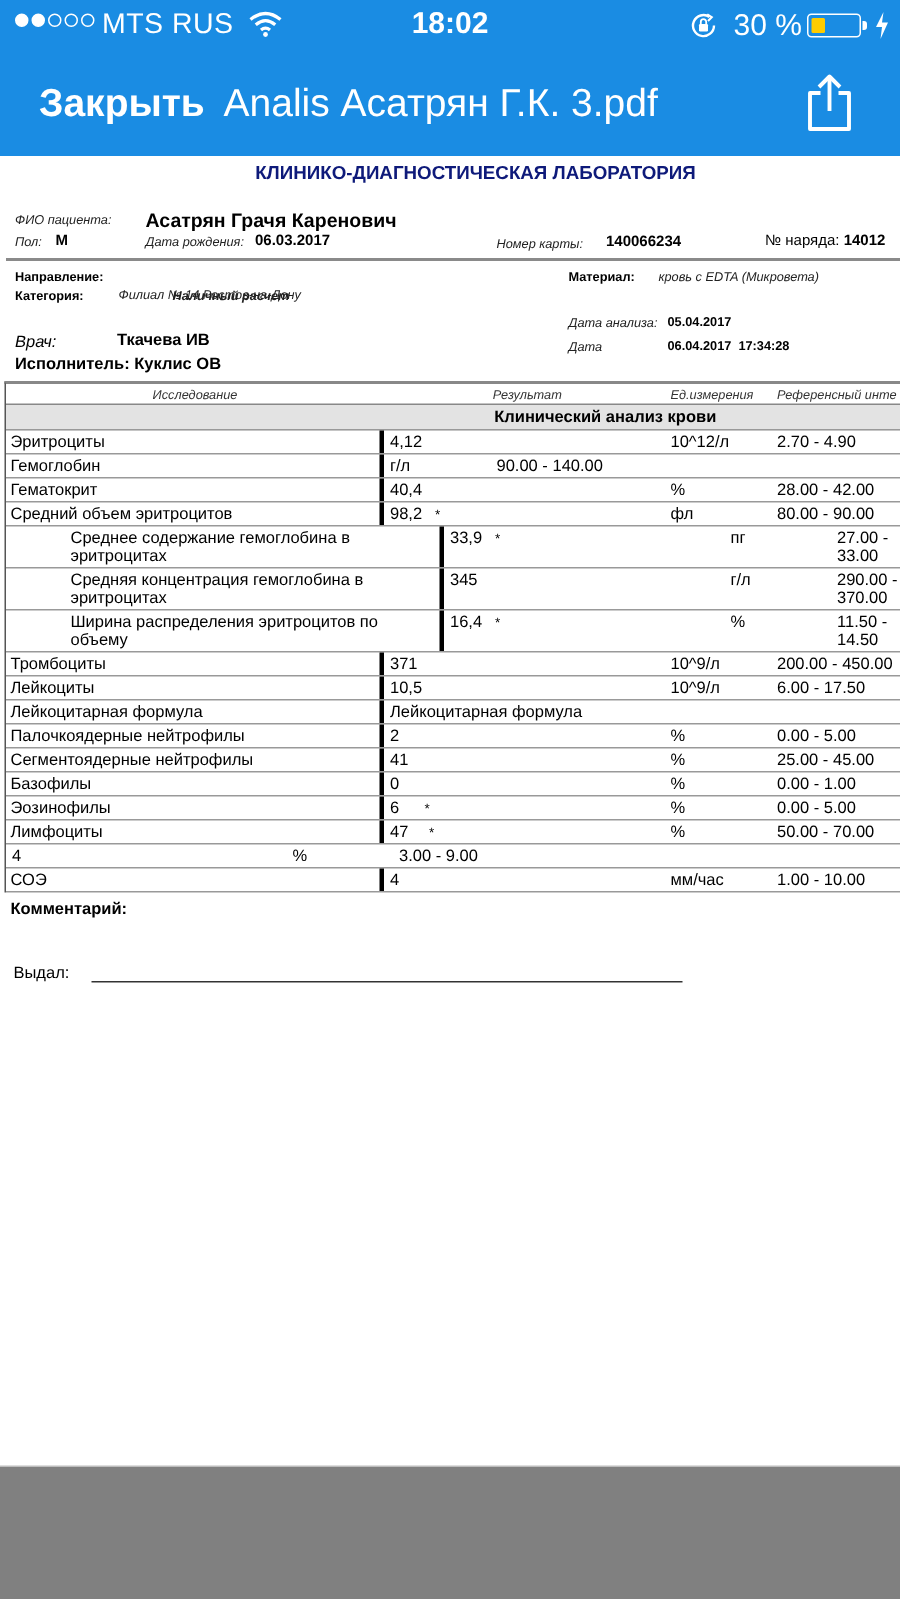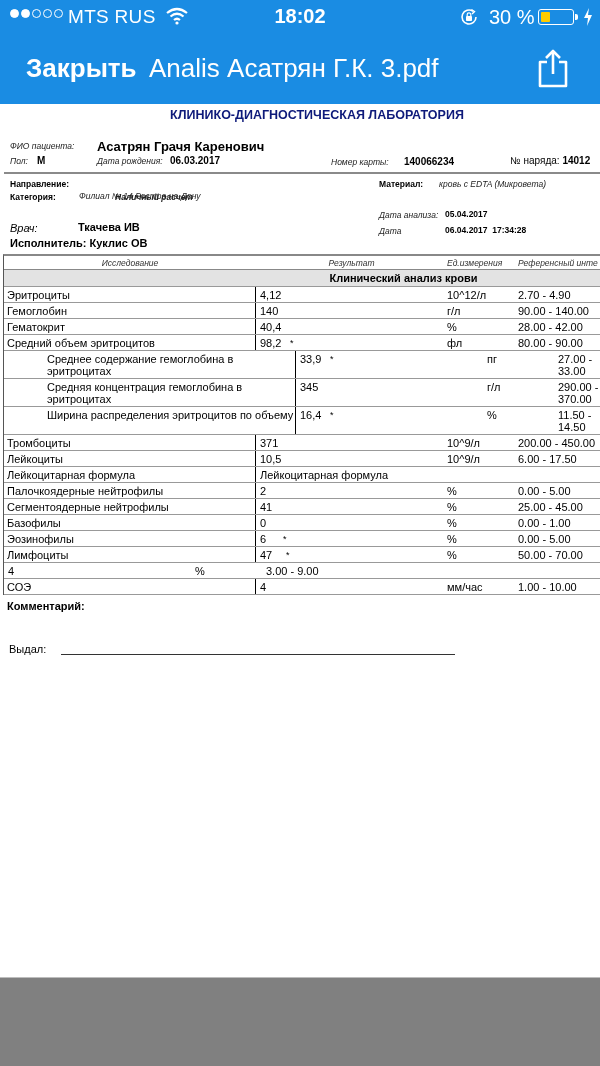--- a/index.html
+++ b/index.html
@@ -43,21 +43,21 @@
   .thead { display: flex; height: 14px; align-items: center; font-style: italic; font-size: 8.5px; color: #333; border-bottom: 1.5px solid #888; }
   .c1 { width: 252px; flex: none; padding-left: 3px; border-right: 1px solid #888; height: 100%; }
   .c2 { width: 187px; flex: none; padding-left: 4px; position: relative; }
   .c3 { width: 71px; flex: none; padding-left: 4px; }
   .c4 { flex: 1; padding-left: 4px; }
   .thead .c1 { text-align: center; padding-left: 0; padding-top: 2px; border-right: none; }
   .thead .c2 { text-align: center; }
   .section { height: 17px; background: #e3e3e3; border-bottom: 1.5px solid #999; font-weight: 700; font-size: 11px; text-align: center; padding-left: 200px; line-height: 17px; }
   .row { display: flex; font-size: 11px; line-height: 12px; border-bottom: 1.5px solid #999; }
   .row > div { padding-top: 2px; padding-bottom: 1px; }
-  .row .c1 { border-right: 1px solid #000000; }
+  .row .c1 { border-right: 3px solid #000000; }
   .flag { position: absolute; left: 34px; top: 2px; font-size: 9px; }
   .flag.w2 { left: 27px; }
   .flag.w3 { left: 30px; }
   .tall .c1 { height: 27px; margin-left: 40px; }
 
   .comment { position: absolute; left: 7px; top: 496px; font-weight: 700; font-size: 11px; }
   .issued { position: absolute; left: 9px; top: 539px; font-size: 11px; }
   .sigline { position: absolute; left: 61px; top: 550px; width: 394px; height: 1px; background: #333; }
 </style>
 </head>
@@ -149,21 +149,20 @@
     <div class="section">Клинический анализ крови</div>
     <div id="rows">
         <div class="row">
           <div class="c1">Эритроциты</div>
           <div class="c2"><span>4,12</span></div>
           <div class="c3">10^12/л</div>
           <div class="c4">2.70 - 4.90</div>
         </div>
         <div class="row">
           <div class="c1">Гемоглобин</div>
-          <div class="c2"><span>140</span></div>
           <div class="c3">г/л</div>
           <div class="c4">90.00 - 140.00</div>
         </div>
         <div class="row">
           <div class="c1">Гематокрит</div>
           <div class="c2"><span>40,4</span></div>
           <div class="c3">%</div>
           <div class="c4">28.00 - 42.00</div>
         </div>
         <div class="row">

